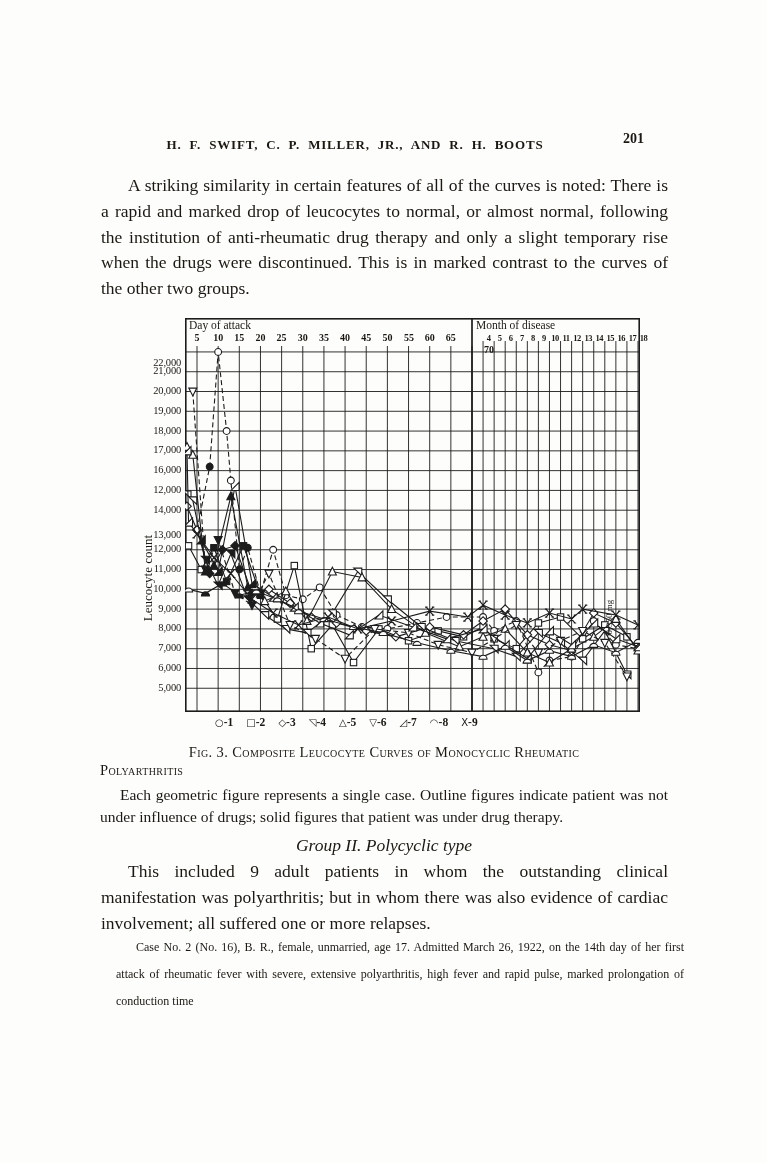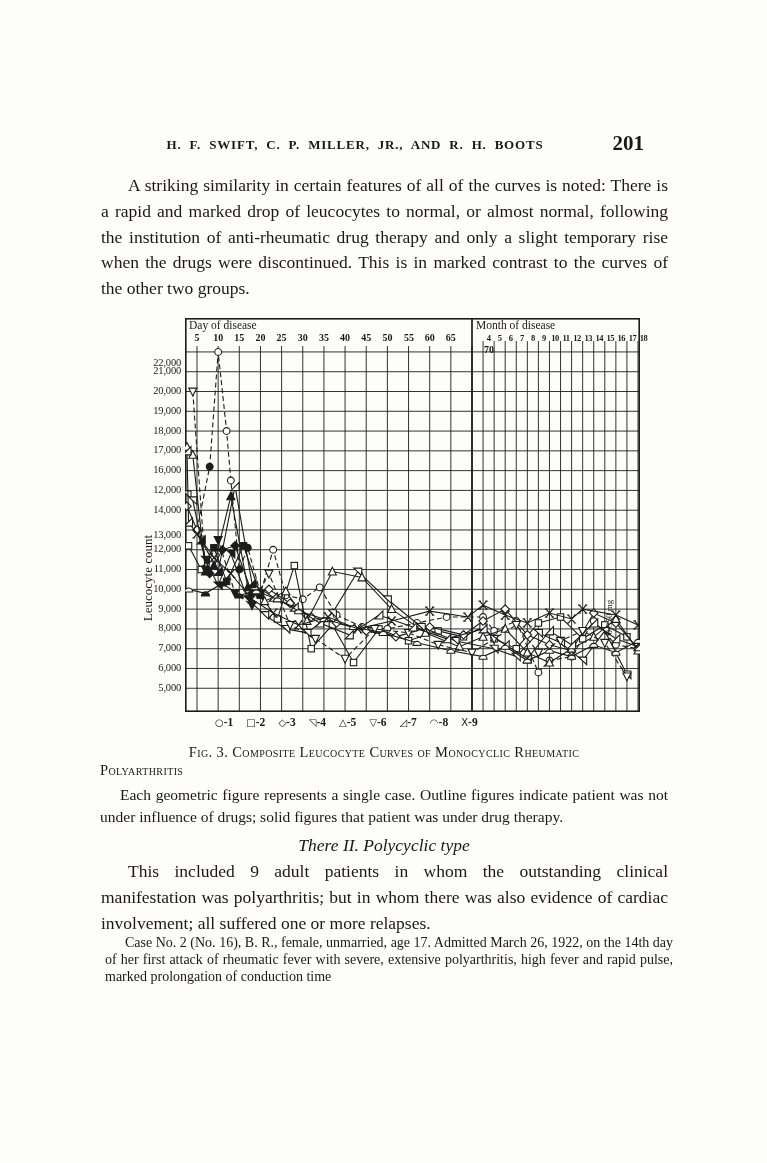--- a/index.html
+++ b/index.html
@@ -8,30 +8,30 @@
     background:#fdfdfb; color:#1b1813; overflow:hidden;
     font-family:"Liberation Serif", serif;
   }
   .hdr-authors{
     position:absolute; top:137px; left:100px; width:510px;
     text-align:center; font-size:13px; font-weight:bold;
     letter-spacing:0.8px; word-spacing:4px;
   }
   .hdr-pagenum{
     position:absolute; top:131px; left:608px; width:36px;
-    font-size:21px; font-weight:bold; text-align:right;
+    font-size:14px; font-weight:bold; text-align:right;
   }
   .body-par{
     position:absolute; left:101px; width:567px;
     font-size:17.5px; line-height:25.8px; text-align:justify;
     text-indent:27px;
   }
   .small-par{
-    position:absolute; left:105px; width:568px;
-    font-size:14px; line-height:17px; text-align:justify;
+    position:absolute; left:116px; width:568px;
+    font-size:12px; line-height:27px; text-align:justify;
     text-indent:20px;
   }
   #p1{top:173px;}
   #p2{top:859px;}
   #p3{top:934px;}
   .figure{
     position:absolute; top:318px; left:133px; width:534px; height:432px;
   }
   .svg-host{position:absolute; left:52px; top:0;}
   .ylab{
@@ -740,21 +740,21 @@
             <path d="M-3.4,-4 L3.4,4 M3.4,-4 L-3.4,4 M-4.6,-4 L-2.2,-4 M2.2,-4 L4.6,-4 M-4.6,4 L-2.2,4 M2.2,4 L4.6,4" fill="none" stroke="#1c1c1c" stroke-width="1.2"></path>
           </g>
           <g transform="translate(430.8666666666667,297.05945945945945)">
             <path d="M-3.4,-4 L3.4,4 M3.4,-4 L-3.4,4 M-4.6,-4 L-2.2,-4 M2.2,-4 L4.6,-4 M-4.6,4 L-2.2,4 M2.2,4 L4.6,4" fill="none" stroke="#1c1c1c" stroke-width="1.2"></path>
           </g>
           <g transform="translate(453,306.9513513513514)">
             <path d="M-3.4,-4 L3.4,4 M3.4,-4 L-3.4,4 M-4.6,-4 L-2.2,-4 M2.2,-4 L4.6,-4 M-4.6,4 L-2.2,4 M2.2,4 L4.6,4" fill="none" stroke="#1c1c1c" stroke-width="1.2"></path>
           </g>
           <text x="0" y="0" transform="translate(427.12,299.03783783783786) rotate(-90)" text-anchor="middle" font-size="9px" font-family="&quot;Liberation Serif&quot;, serif" fill="#1c1c1c">0-350 mg</text>
         </svg></div>
-    <div class="axis-sec-title" id="day-title" style="left: 56px;">Day of disease</div>
+    <div class="axis-sec-title" id="day-title" style="left: 56px;">Day of attack</div>
     <div class="axis-sec-title" id="month-title" style="left: 343px;">Month of disease</div>
     <div class="legend" id="legend">
         <span class="li"><span class="glyph">○</span><span>-1</span></span>
         <span class="li"><span class="glyph">□</span><span>-2</span></span>
         <span class="li"><span class="glyph">◇</span><span>-3</span></span>
         <span class="li"><span class="glyph">◹</span><span>-4</span></span>
         <span class="li"><span class="glyph">△</span><span>-5</span></span>
         <span class="li"><span class="glyph">▽</span><span>-6</span></span>
         <span class="li"><span class="glyph">◿</span><span>-7</span></span>
         <span class="li"><span class="glyph">◠</span><span>-8</span></span>
@@ -806,17 +806,17 @@
       <div class="mtick" style="left: 470.3px;">15</div>
       <div class="mtick" style="left: 481.367px;">16</div>
       <div class="mtick" style="left: 492.433px;">17</div>
       <div class="mtick" style="left: 503.5px;">18</div>
     </div>
 
   <div class="cap1">Fig. 3. Composite Leucocyte Curves of Monocyclic Rheumatic</div>
   <div class="cap2">Polyarthritis</div>
   <div class="fig-note">Each geometric figure represents a single case.  Outline figures indicate patient was not under influence of drugs; solid figures that patient was under drug therapy.</div>
 
-  <div class="group-hdg">There II. Polycyclic type</div>
+  <div class="group-hdg">Group II. Polycyclic type</div>
   <div class="body-par" id="p2">This included 9 adult patients in whom the outstanding clinical manifestation was polyarthritis; but in whom there was also evidence of cardiac involvement; all suffered one or more relapses.</div>
   <div class="small-par" id="p3">Case No. 2 (No. 16), B. R., female, unmarried, age 17.  Admitted March 26, 1922, on the 14th day of her first attack of rheumatic fever with severe, extensive polyarthritis, high fever and rapid pulse, marked prolongation of conduction time</div>
 
 </div>
 
 </body></html>

